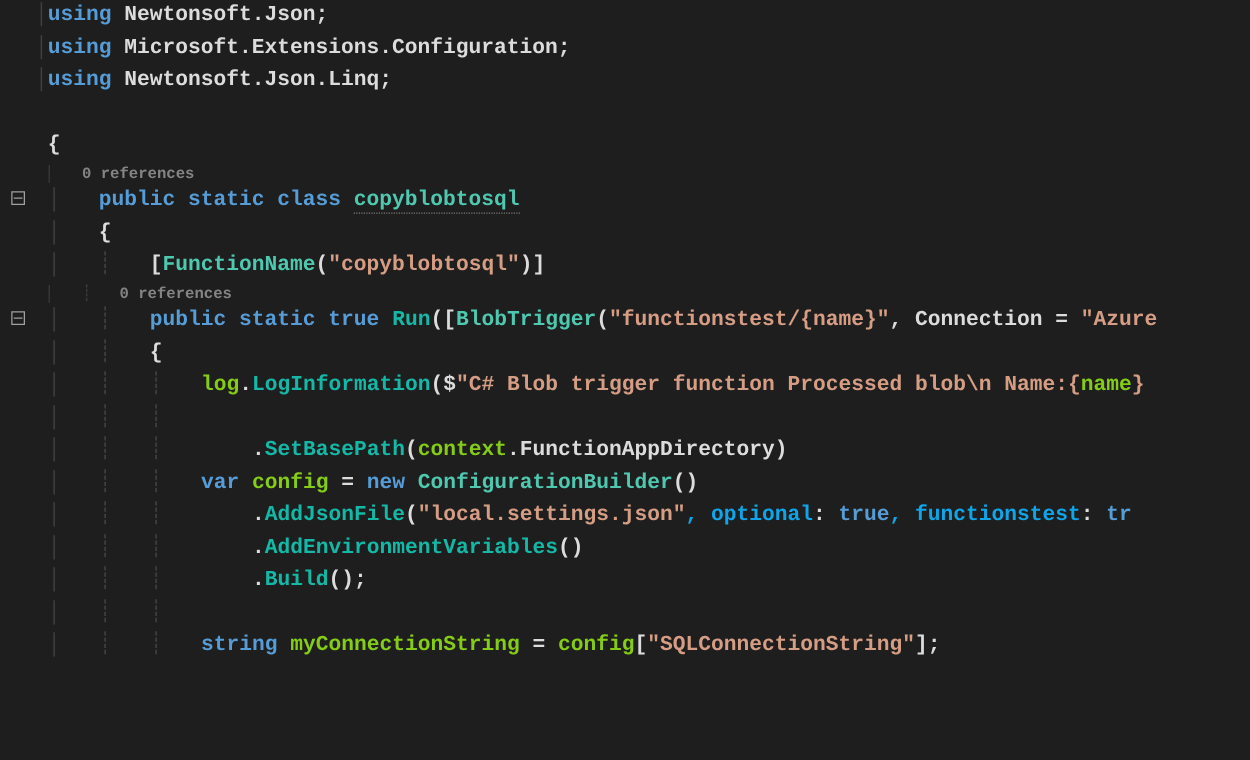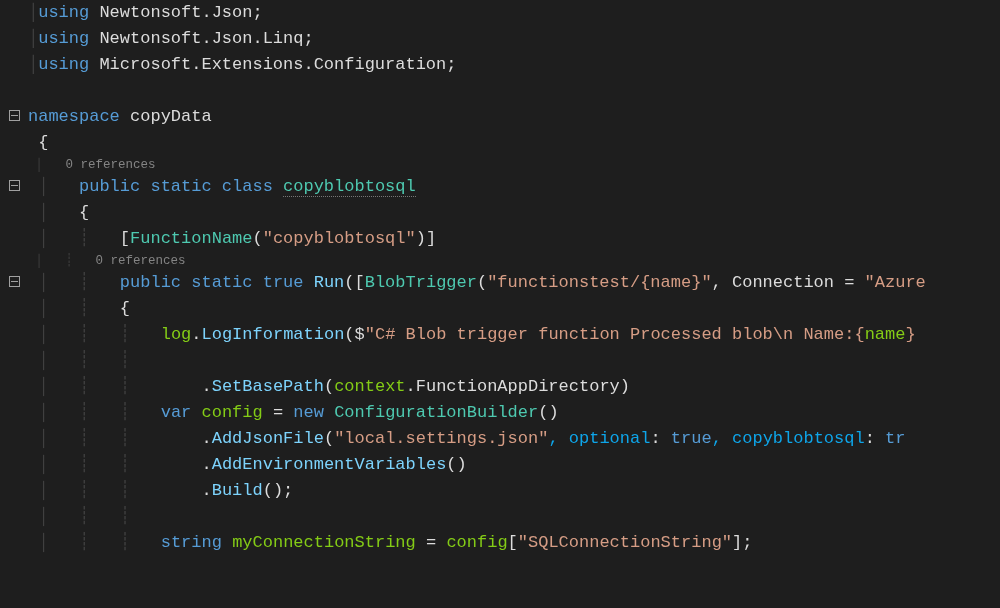--- a/index.html
+++ b/index.html
@@ -47,71 +47,68 @@
   }
   .fold.minus::before {
     left: 1px; right: 1px; top: 4px; height: 1px;
   }
   .guide {
     color: #404040;
     user-select: none;
   }
   .code {
     white-space: pre;
+    font-weight: bold;
   }
   .ref {
     color: #848484;
     font-size: 12.5px;
     height: 18px;
     line-height: 18px;
   }
   .ref .code { font-size: 12.5px; }
 
   
   .kw   { color: #569cd6; }
   .type { color: #4ec9b0; margin-top: 23px; }
   .str  { color: #d69d85; }
-  .meth { color: #7dd3fc; }
+  .meth { color: #14b8a6; }
   .var  { color: #84cc16; }
   .param{ color: #0ea5e9; } 
 
   
   .dotted { border-bottom: 1px dotted #777; }
 
 </style>
 </head>
 <body>
 
 <div class="editor">
 
   <div class="line">
     <span class="gutter"></span>
     <span class="code"><span class="guide">│</span><span class="kw">using</span><span> Newtonsoft.Json;</span></span>
   </div>
 
   <div class="line">
     <span class="gutter"></span>
-    <span class="code"><span class="guide">│</span><span class="kw">using</span><span> Newtonsoft.Json.Linq;</span></span>
+    <span class="code"><span class="guide">│</span><span class="kw">using</span><span> Microsoft.Extensions.Configuration;</span></span>
   </div>
 
   <div class="line">
     <span class="gutter"></span>
-    <span class="code"><span class="guide">│</span><span class="kw">using</span><span> Microsoft.Extensions.Configuration;</span></span>
+    <span class="code"><span class="guide">│</span><span class="kw">using</span><span> Newtonsoft.Json.Linq;</span></span>
   </div>
 
 
   <div class="line">
     <span class="gutter"></span>
     <span class="code">&nbsp;</span>
   </div>
 
-  <div class="line">
-    <span class="gutter"><span class="fold minus"></span></span>
-    <span class="code"><span class="kw">namespace</span><span> copyData</span></span>
-  </div>
 
   <div class="line">
     <span class="gutter"></span>
     <span class="code"><span class="guide"> </span><span>{</span></span>
   </div>
 
   <div class="line ref">
     <span class="gutter"></span>
     <span class="code"><span class="guide"> │   </span><span>0 references</span></span>
   </div>
@@ -161,21 +158,21 @@
     <span class="code"><span class="guide"> │   ┊   ┊       </span><span>.</span><span class="meth">SetBasePath</span><span>(</span><span class="var">context</span><span>.</span><span>FunctionAppDirectory</span><span>)</span></span>
   </div>
 
   <div class="line">
     <span class="gutter"></span>
     <span class="code"><span class="guide"> │   ┊   ┊   </span><span class="kw">var</span><span> </span><span class="var">config</span><span> = </span><span class="kw">new</span><span> </span><span class="type">ConfigurationBuilder</span><span>()</span></span>
   </div>
 
   <div class="line">
     <span class="gutter"></span>
-    <span class="code"><span class="guide"> │   ┊   ┊       </span><span>.</span><span class="meth">AddJsonFile</span><span>(</span><span class="str">"local.settings.json"</span><span class="param">, optional</span><span>: </span><span class="kw">true</span><span class="param">, copyblobtosql</span><span>: </span><span class="kw">tr</span></span>
+    <span class="code"><span class="guide"> │   ┊   ┊       </span><span>.</span><span class="meth">AddJsonFile</span><span>(</span><span class="str">"local.settings.json"</span><span class="param">, optional</span><span>: </span><span class="kw">true</span><span class="param">, functionstest</span><span>: </span><span class="kw">tr</span></span>
   </div>
 
   <div class="line">
     <span class="gutter"></span>
     <span class="code"><span class="guide"> │   ┊   ┊       </span><span>.</span><span class="meth">AddEnvironmentVariables</span><span>()</span></span>
   </div>
 
   <div class="line">
     <span class="gutter"></span>
     <span class="code"><span class="guide"> │   ┊   ┊       </span><span>.</span><span class="meth">Build</span><span>();</span></span>

